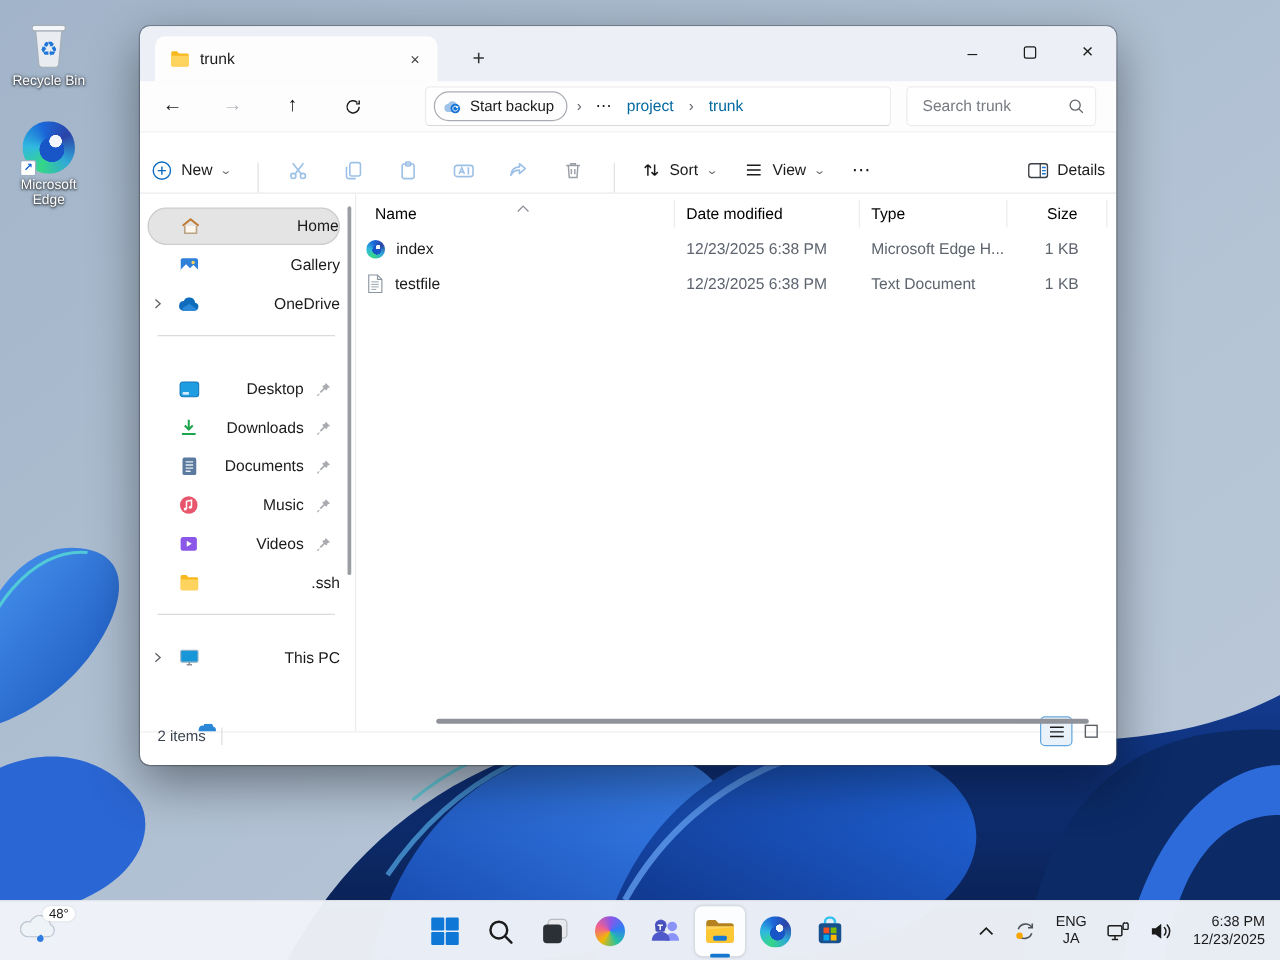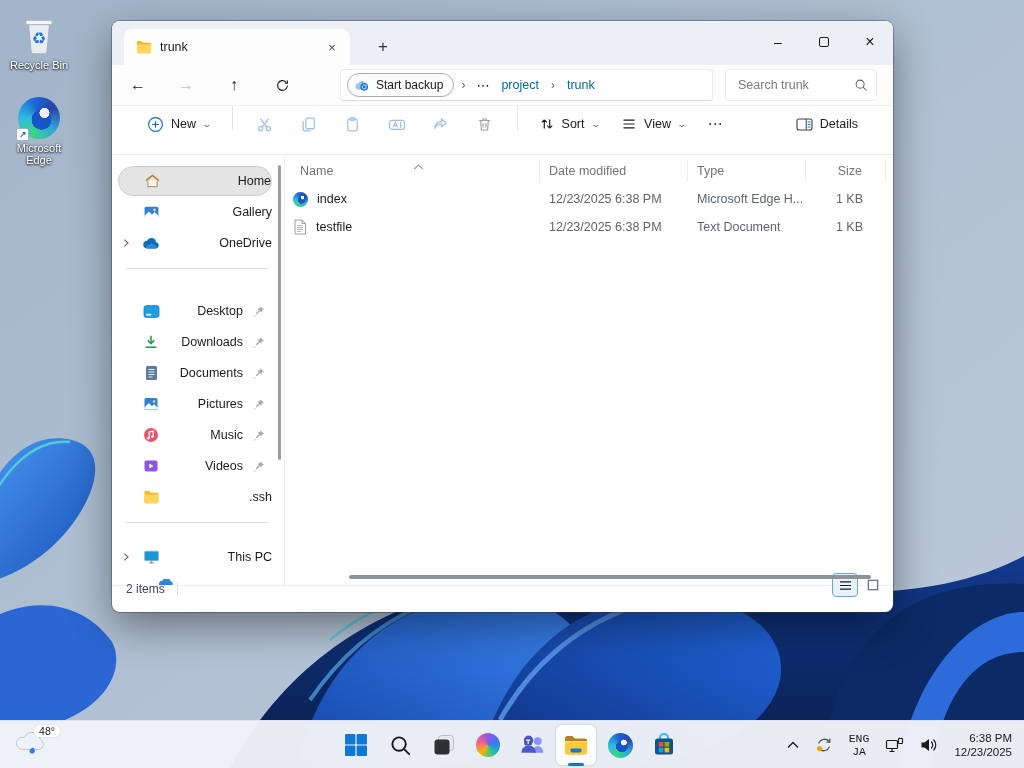--- a/index.html
+++ b/index.html
@@ -37,21 +37,21 @@
   .nav-btn { width:36px; height:34px; border-radius:4px; display:flex; align-items:center; justify-content:center; font-size:16px; color:#1b1b1b; flex:0 0 auto; }
   .nav-btn.disabled { color:#b9bdc2; }
   .addressbar { flex:1; height:32px; max-width:398px; background:#fff; border:1px solid #ebebeb; border-bottom-color:#d9d9d9; border-radius:4px; display:flex; align-items:center; gap:2px; padding:0 6px;margin-left:28px; }
   .backup-pill { display:flex; align-items:center; gap:6px; height:24px; padding:0 10px 0 6px; border:1px solid #a9adb3; border-radius:12px; background:#fdfdfe; font-size:12px; color:#1b1b1b; }
   .crumb-sep { color:#5f6368; font-size:12px; padding:0 5px; }
   .crumb { padding:2px 5px; border-radius:4px; font-size:12.5px; color:#0369a1; }
   .crumb-overflow { color:#1b1b1b; letter-spacing:1px; padding:0 4px; font-size:13px; }
   .searchbox { width:152px; height:32px; background:#fff; border:1px solid #ededed; border-radius:4px; display:flex; align-items:center; padding:0 8px 0 12px; gap:6px; flex:0 0 auto; }
   .searchbox .ph { flex:1; color:#767b81; font-size:12.5px; }
 
-  .toolbar { height:50px; border-top:1px solid #f0f1f3; border-bottom:1px solid #ececee; display:flex; align-items:flex-start; padding:0 26px; gap:4px; flex:0 0 auto; }
+  .toolbar { height:50px; border-top:1px solid #f0f1f3; border-bottom:1px solid #ececee; display:flex; align-items:flex-end; padding:0 0; gap:4px; flex:0 0 auto; }
   .tb-btn { height:36px; border-radius:4px; display:flex; align-items:center; justify-content:center; gap:7px; padding:0 9px; font-size:12.5px; color:#1b1b1b; }
   .tb-ico { width:40px; }
   .tb-sep { width:1px; height:24px; background:#e2e2e4; margin:0 8px; }
   .chev-down { font-size:9px; color:#5f6368; transform:scaleX(1.4); }
   .tb-spacer { flex:1; }
 
   .win-body { flex:1; display:flex; min-height:0; position:relative; }
 
   
   .sidebar { position:relative; width:172px; flex:0 0 auto; padding-top:10px; overflow:hidden; }
@@ -62,21 +62,21 @@
   .sb-label { flex:1; font-size:12.5px; white-space:nowrap; }
   .sb-pin { width:14px; margin-right:6px; flex:0 0 auto; opacity:.75; }
   .sb-div { height:1px; background:#dcdcde; margin:10px 16px 10px 14px; }
   .sb-gap { height:16px; }
   .sb-scroll { position:absolute; right:3px; top:10px; width:3px; height:295px; background:#9a9ea3; border-radius:2px; }
   .sb-partial { position:absolute; left:46px; bottom:-6px; width:16px; height:12px; overflow:hidden; }
 
   
   .filearea { position:relative; flex:1; border-left:1px solid #ededf0; padding-top:2px; }
   .cols { display:flex; align-items:center; height:28px; position:relative; }
-  .cols.header { color:#737373; font-size:12.5px; }
+  .cols.header { color:#000000; font-size:12.5px; }
   .col-name { width:255px; padding-left:15px; position:relative; }
   .col-date { width:148px; padding-left:9px; }
   .col-type { width:118px; padding-left:9px; }
   .col-size { width:80px; text-align:right; padding-right:23px; }
   .header .col-name,.header .col-date,.header .col-type,.header .col-size { border-right:1px solid #ececee; height:22px; line-height:22px; }
   .sort-caret { position:absolute; top:-5px; left:128px; color:#8a8f96; }
   .filerow { color:#5d646e; font-size:12.5px; border-radius:4px; }
   .filerow .col-name { display:flex; align-items:center; gap:9px; color:#1b1b1b; font-size:12.5px; padding-left:8px; }
   .hscroll { position:absolute; left:64px; right:22px; bottom:6px; height:4px; background:#8f9399; border-radius:2px; }
 
@@ -91,21 +91,21 @@
   .taskbar { position:absolute; left:0; bottom:0; width:1024px; height:48px; background:rgba(239,243,248,.97); border-top:1px solid rgba(0,0,0,.05); }
   .tb-weather { position:absolute; left:8px; top:0; height:48px; display:flex; align-items:center; padding:0 6px; }
   .weather-wrap { position:relative; width:44px; height:36px; }
   .temp-pill { position:absolute; right:-2px; top:-2px; background:rgba(255,255,255,.95); border-radius:8px; padding:0 5px; font-size:10.5px; color:#1b1b1b; box-shadow:0 0 2px rgba(0,0,0,.15); }
   .tb-center { position:absolute; left:336px; top:0; height:48px; display:flex; align-items:center; gap:4px; }
   .tb-slot { position:relative; width:40px; height:40px; border-radius:6px; display:flex; align-items:center; justify-content:center; }
   .tb-slot.active { background:#fbfdfe; box-shadow:0 0 3px rgba(0,0,0,.18); }
   .tb-slot.active::after { content:""; position:absolute; bottom:-1px; left:12px; width:16px; height:3px; border-radius:2px; background:#1576d2; }
   .tray { position:absolute; right:4px; top:0; height:48px; display:flex; align-items:center; gap:2px; }
   .tray-btn { height:40px; border-radius:4px; display:flex; align-items:center; justify-content:center; padding:0 7px; }
-  .lang { display:flex; flex-direction:column; align-items:center; line-height:13px; font-size:11.5px; color:#1b1b1b;font-family:Liberation Mono, monospace; }
+  .lang { display:flex; flex-direction:column; align-items:center; line-height:13px; font-size:11.5px; color:#1b1b1b; }
   .clock { display:flex; flex-direction:column; align-items:flex-end; line-height:14px; font-size:11.5px; color:#1b1b1b; padding-right:8px; }
 </style>
 </head>
 <body>
 
 <div class="desktop">
 
   <svg class="wallpaper" viewBox="0 0 1024 768" preserveAspectRatio="none">
     <defs>
       <linearGradient id="sky" x1="0" y1="0" x2="1" y2="1">
@@ -369,35 +369,20 @@
           <span class="sb-label">Documents</span>
           <svg class="sb-pin" width="13" height="13" viewBox="0 0 16 16">
               <path d="M10 1.8l4.2 4.2-2.3.6-1 2.6-2-1.4-3.6 3.8L4 10.3 7.8 6.7 6.4 4.7l2.6-1Z" fill="#8d9096"></path>
               <path d="M3.6 12.4 1.6 14.4" stroke="#8d9096" stroke-width="1.2"></path>
             </svg>
         </div>
         <div class="sb-item">
           <span class="sb-chev"></span>
           <span class="sb-ico">
             <svg width="16" height="16" viewBox="0 0 16 16">
-                <rect x="1.5" y="2" width="13" height="12" rx="1.5" fill="#2f80d8"></rect>
-                <path d="M1.5 11.5 5.8 7l3.2 3.2 2-2 3.5 3.3v.5A1.5 1.5 0 0 1 13 13.5H3A1.5 1.5 0 0 1 1.5 12Z" fill="#fff"></path>
-                <circle cx="11" cy="5.5" r="1.3" fill="#ffd45e"></circle>
-              </svg>
-          </span>
-          <span class="sb-label">Pictures</span>
-          <svg class="sb-pin" width="13" height="13" viewBox="0 0 16 16">
-              <path d="M10 1.8l4.2 4.2-2.3.6-1 2.6-2-1.4-3.6 3.8L4 10.3 7.8 6.7 6.4 4.7l2.6-1Z" fill="#8d9096"></path>
-              <path d="M3.6 12.4 1.6 14.4" stroke="#8d9096" stroke-width="1.2"></path>
-            </svg>
-        </div>
-        <div class="sb-item">
-          <span class="sb-chev"></span>
-          <span class="sb-ico">
-            <svg width="16" height="16" viewBox="0 0 16 16">
                 <circle cx="8" cy="8" r="7" fill="#e8566d"></circle>
                 <path d="M6.2 11.2V5l4-0.8v5.6" fill="none" stroke="#fff" stroke-width="1.2"></path>
                 <circle cx="5.2" cy="11.2" r="1.2" fill="#fff"></circle>
                 <circle cx="9.2" cy="9.8" r="1.2" fill="#fff"></circle>
               </svg>
           </span>
           <span class="sb-label">Music</span>
           <svg class="sb-pin" width="13" height="13" viewBox="0 0 16 16">
               <path d="M10 1.8l4.2 4.2-2.3.6-1 2.6-2-1.4-3.6 3.8L4 10.3 7.8 6.7 6.4 4.7l2.6-1Z" fill="#8d9096"></path>
               <path d="M3.6 12.4 1.6 14.4" stroke="#8d9096" stroke-width="1.2"></path>

